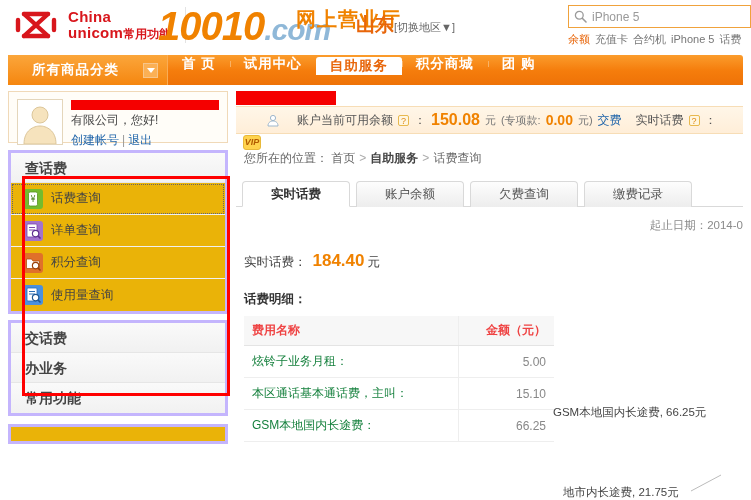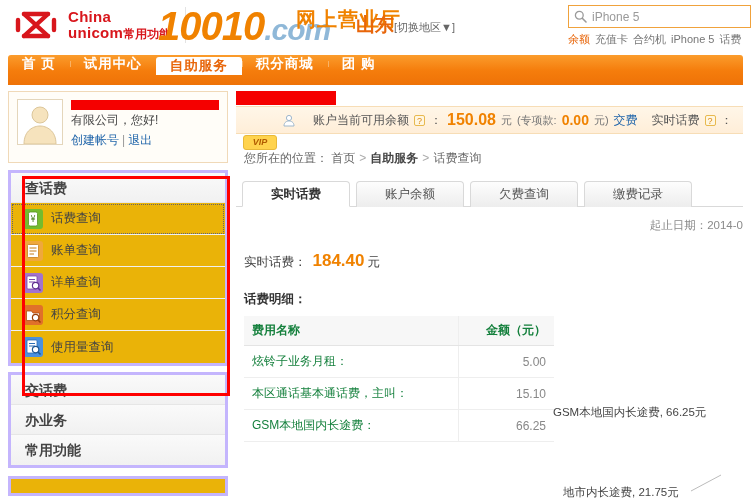--- a/index.html
+++ b/index.html
@@ -100,21 +100,21 @@
   .nav-item.active::before { display: none; }
 
   
   .page { display: flex; padding: 6px 8px 0 8px; gap: 8px; }
   .col-left { width: 220px; flex: 0 0 220px; }
   .col-right { flex: 1; min-width: 0; }
 
   
   .user-card {
     border: 1px solid #f0d9b8; background: #fffdf8;
-    padding: 7px 8px; display: flex; gap: 8px; height: 72px;
+    padding: 7px 8px; display: flex; gap: 8px; height: 52px;
   }
   .avatar {
     width: 46px; height: 46px; flex: 0 0 46px;
     border: 1px solid #e4d6bb; background: #fff;
     display: flex; align-items: flex-end; justify-content: center; overflow: hidden;
   }
   .user-info { flex: 1; min-width: 0; padding-top: 1px; }
   .redact { height: 10px; background: #f50000; width: 100%; }
   .user-hello { font-size: 12px; color: #444; margin-top: 2px; }
   .user-links { margin-top: 3px; font-size: 12px; }
@@ -143,21 +143,21 @@
   
   .acct-top { }
   .acct-redact { width: 100px; height: 14px; background: #f50000; margin-bottom: 1px; }
   .acct-bar {
     height: 28px; background: linear-gradient(180deg,#fff6e8,#ffeed8);
     border: 1px solid #f7ddb6; border-left: 0; border-right: 0;
     display: flex; align-items: center; padding-left: 7px; gap: 5px;
     white-space: nowrap; font-size: 12px; color: #555;
   }
   .vip-badge {
-    width: 34px; height: 15px; background: #ffd34e; border-radius: 3px;
+    width: 18px; height: 15px; background: #ffd34e; border-radius: 3px;
     color: #b25c00; font-size: 9px; font-weight: bold;
     display: flex; align-items: center; justify-content: center;
     font-style: italic; border: 1px solid #e8b93a; margin-top: 44px;
   }
   .mini-avatar { width: 14px; height: 14px; }
   .q-ico {
     display: inline-block; width: 11px; height: 11px; line-height: 11px;
     text-align: center; font-size: 9px; color: #e08a17;
     border: 1px solid #e8b94f; background: #fff6e0; border-radius: 2px;
     vertical-align: -1px;
@@ -185,21 +185,21 @@
     border-color: #d9d9d9; border-bottom: 1px solid #fff;
   }
 
   .date-range { text-align: right; font-size: 11.5px; color: #8a8a8a; padding: 11px 0 0 0; }
   .realtime-row { padding: 18px 0 0 8px; font-size: 12.5px; color: #444; }
   .realtime-row .val { font-size: 17px; font-weight: bold; color: #f08200; margin: 0 3px 0 6px; }
   .detail-title { padding: 20px 0 8px 8px; font-size: 12.5px; font-weight: bold; color: #333; }
 
   .fee-table { width: 310px; margin-left: 8px; border-collapse: collapse; }
   .fee-table th {
-    font-size: 12px; color: #15803d; font-weight: bold; text-align: left;
+    font-size: 12px; color: #ef4444; font-weight: bold; text-align: left;
     padding: 6px 8px; background: #f7f7f7; border-bottom: 1px solid #e4e4e4; margin-left: 48px;
   }
   .fee-table th.amt, .fee-table td.amt { text-align: right; }
   .fee-table td {
     font-size: 12px; color: #15803d; padding: 7px 8px;
     border-bottom: 1px solid #eee;
   }
   .fee-table td.amt { color: #888; }
   .fee-table th.name, .fee-table td.name { border-right: 1px solid #eee; }
 
@@ -259,20 +259,26 @@
     </span>
     <input class="search-input" type="text" value="iPhone 5" style="">
   </div>
 
   <div class="hotwords">
     <a class="hl">余额</a><a>充值卡</a><a>合约机</a><a>iPhone 5</a><a>话费</a>
   </div>
 </div>
 
 <div class="nav">
+  <div class="nav-cat">
+    <span class="lbl">所有商品分类</span>
+    <span class="cat-arrow">
+        <i></i>
+      </span>
+  </div>
   <div class="nav-items">
     <div class="nav-item">
         <span>首 页</span>
       </div>
     <div class="nav-item">
         <span>试用中心</span>
       </div>
     <div class="nav-item active">
         <span>自助服务</span>
       </div>
@@ -312,32 +318,20 @@
         <span class="ico">
           <svg width="20" height="20" viewBox="0 0 20 20">
             <rect x="0" y="0" width="20" height="20" rx="3" fill="#74bb2e"></rect>
             <rect x="5.5" y="3" width="9" height="14" rx="1.6" fill="#fff" stroke="#55931f" stroke-width=".8"></rect>
             <text x="10" y="13" font-size="8" fill="#3f7a12" text-anchor="middle" font-family="DejaVu Sans">¥</text>
           </svg>
         </span>
         <span class="txt">话费查询</span>
       </div>
 
-      <div class="side-item">
-        <span class="ico">
-          <svg width="20" height="20" viewBox="0 0 20 20">
-            <rect x="0" y="0" width="20" height="20" rx="3" fill="#efa83c"></rect>
-            <rect x="4.5" y="3.5" width="11" height="13" rx="1" fill="#fff" stroke="#c77d17" stroke-width=".8"></rect>
-            <line x1="6.5" y1="7" x2="13.5" y2="7" stroke="#c77d17" stroke-width="1"></line>
-            <line x1="6.5" y1="10" x2="13.5" y2="10" stroke="#c77d17" stroke-width="1"></line>
-            <line x1="6.5" y1="13" x2="11" y2="13" stroke="#c77d17" stroke-width="1"></line>
-          </svg>
-        </span>
-        <span class="txt">账单查询</span>
-      </div>
 
       <div class="side-item">
         <span class="ico">
           <svg width="20" height="20" viewBox="0 0 20 20">
             <rect x="0" y="0" width="20" height="20" rx="3" fill="#a273cd"></rect>
             <rect x="4" y="3" width="10" height="13" rx="1" fill="#fff" stroke="#7a48ab" stroke-width=".8"></rect>
             <line x1="6" y1="6.5" x2="12" y2="6.5" stroke="#7a48ab" stroke-width="1"></line>
             <line x1="6" y1="9" x2="12" y2="9" stroke="#7a48ab" stroke-width="1"></line>
             <circle cx="12.6" cy="12.6" r="3.2" fill="#fff" stroke="#5f2f90" stroke-width="1.2"></circle>
             <line x1="14.8" y1="14.8" x2="17.5" y2="17.5" stroke="#5f2f90" stroke-width="1.6"></line>

